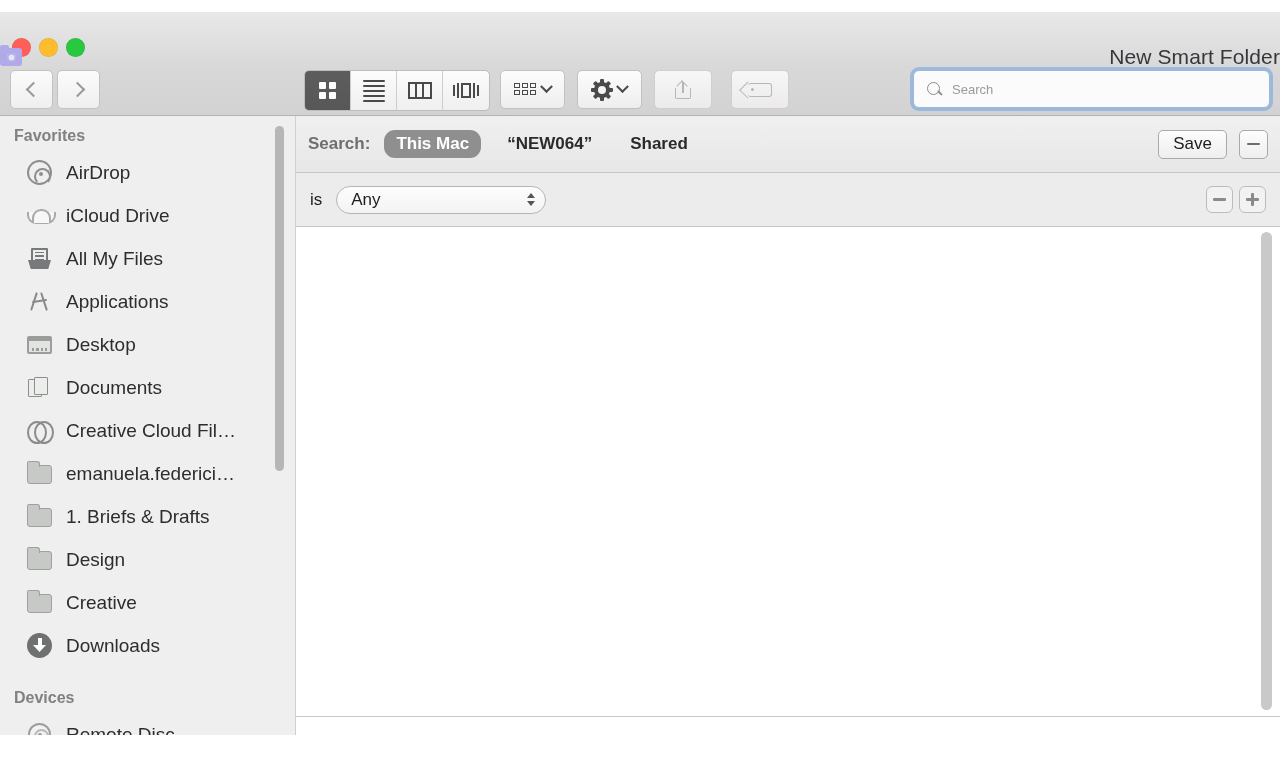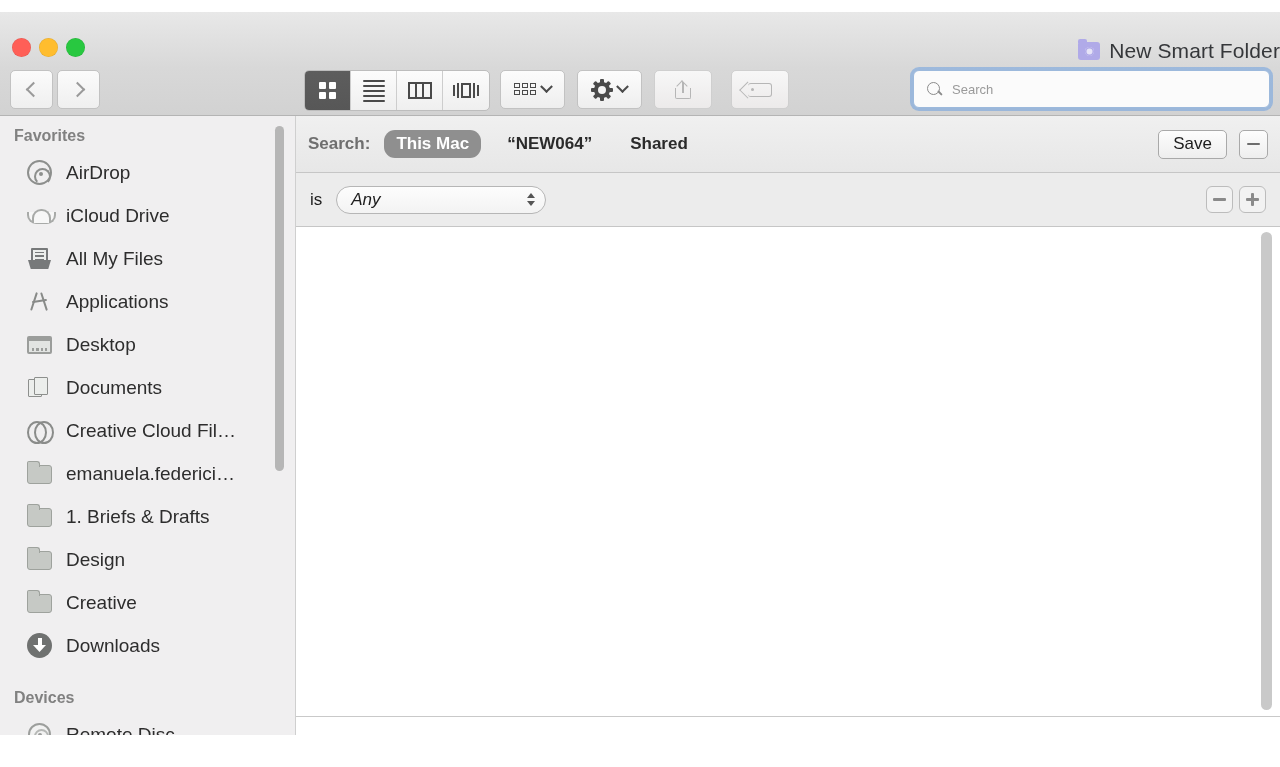--- a/index.html
+++ b/index.html
@@ -29,22 +29,22 @@
   .traffic {
     position: absolute; left: 12px; top: 26px;
     display: flex; gap: 8px;
   }
   .light { width: 19px; height: 19px; border-radius: 50%; display: block; }
   .light.red    { background: #ff5f57; box-shadow: inset 0 0 0 0.5px rgba(0,0,0,.10); }
   .light.yellow { background: #ffbd2e; box-shadow: inset 0 0 0 0.5px rgba(0,0,0,.10); }
   .light.green  { background: #28c840; box-shadow: inset 0 0 0 0.5px rgba(0,0,0,.10); }
 
   .title-wrap {
-    position: absolute; left: 0; top: 24px; width: 1280px;
-    display: flex; align-items: center; justify-content: flex-end; gap: 9px;
+    position: absolute; left: 0; top: 30px; width: 1280px;
+    display: flex; align-items: center; justify-content: space-between; gap: 9px;
     height: 30px;
   }
   .title-icon {
     width: 22px; height: 18px; position: relative; display: inline-block;
   }
   .title-icon .fldr {
     position: absolute; inset: 0;
     background: #b0aae8; border-radius: 2px 3px 3px 3px;
   }
   .title-icon .tab {
@@ -226,21 +226,21 @@
     display: flex; align-items: center;
   }
   .popup {
     height: 28px; border-radius: 14px; border: 1px solid #b6b6b6;
     background: linear-gradient(to bottom, #fdfdfd, #f3f3f3);
     display: flex; align-items: center; padding: 0 8px 0 14px;
     font-size: 17px; color: #1d1d1d; position: relative;
   }
   .popup .lbl { flex: 1; }
   .popup-kind { margin-left: 18px; width: 150px; }
-  .popup-any  { width: 210px; font-style: italic; }
+  .popup-any  { width: 210px; }
   .is-word { margin: 0 14px; font-size: 17px; color: #1d1d1d; }
   .updown { width: 11px; height: 17px; position: relative; margin-left: 6px; }
   .updown i {
     position: absolute; left: 1px; width: 0; height: 0;
     border-left: 4.5px solid transparent; border-right: 4.5px solid transparent;
   }
   .updown i.up   { top: 2px;  border-bottom: 5px solid #555; }
   .updown i.down { bottom: 2px; border-top: 5px solid #555; }
 
   .filter-right { margin-left: auto; display: flex; gap: 6px; margin-right: 14px; }

